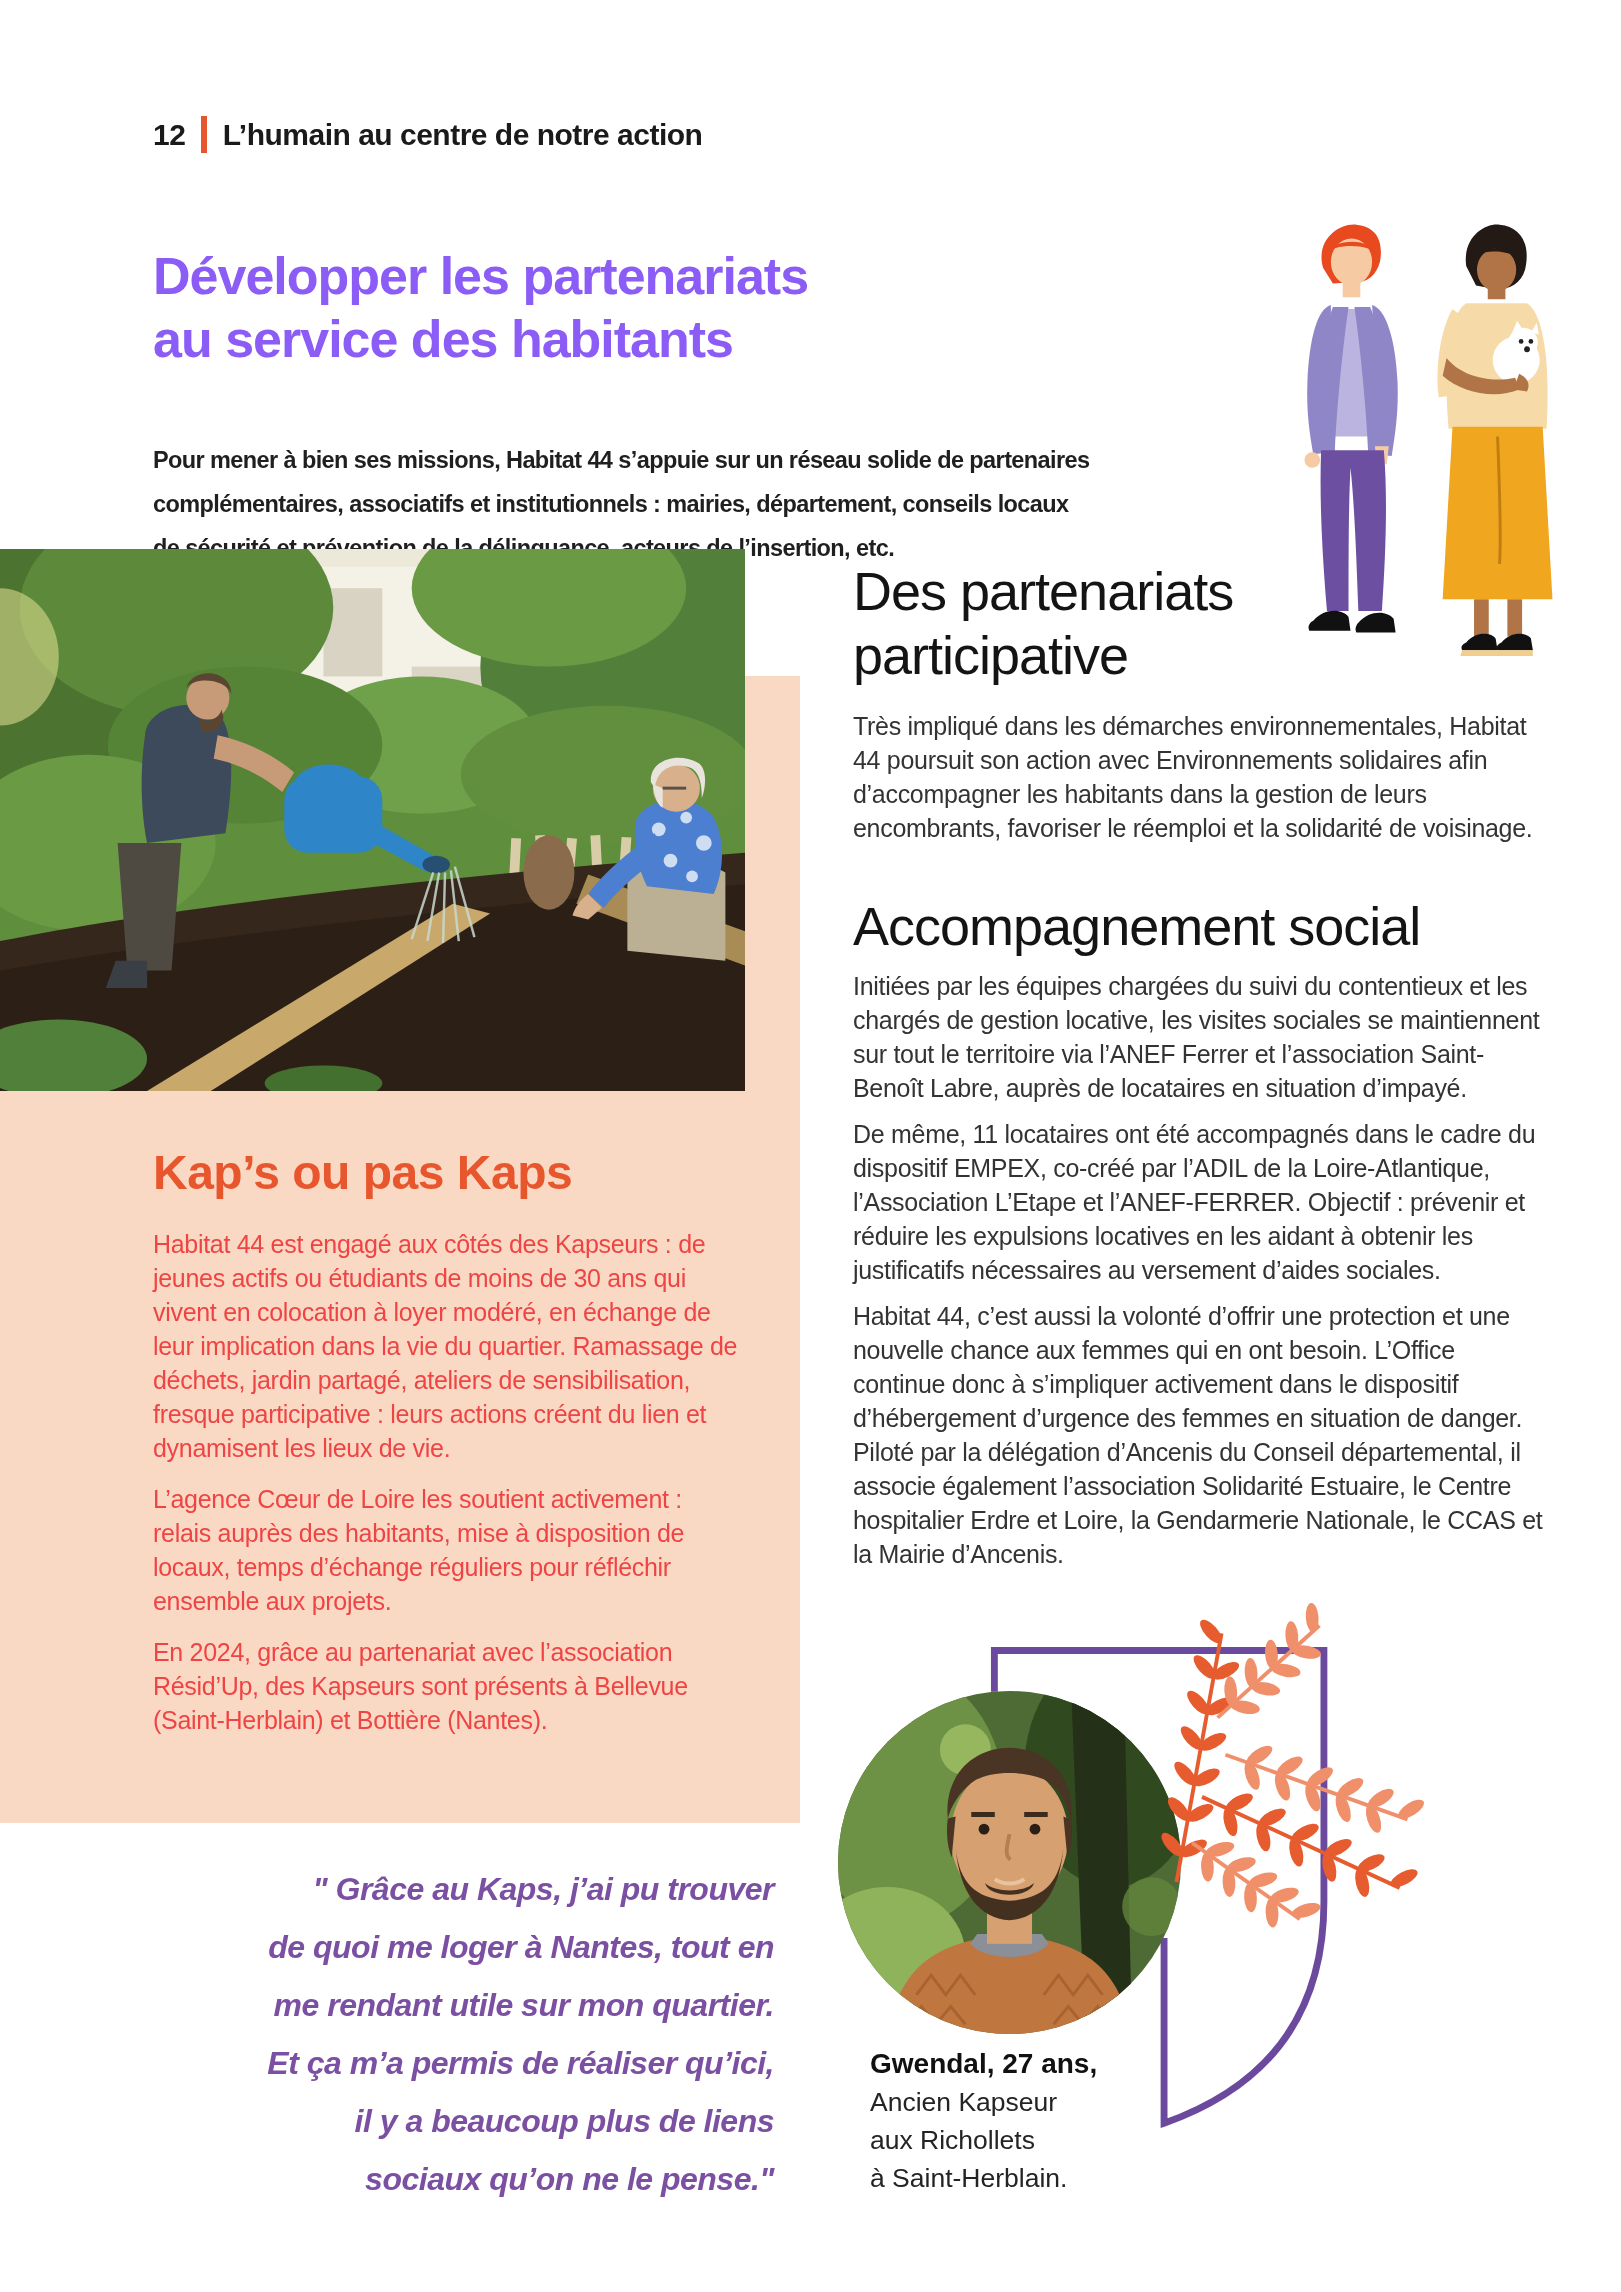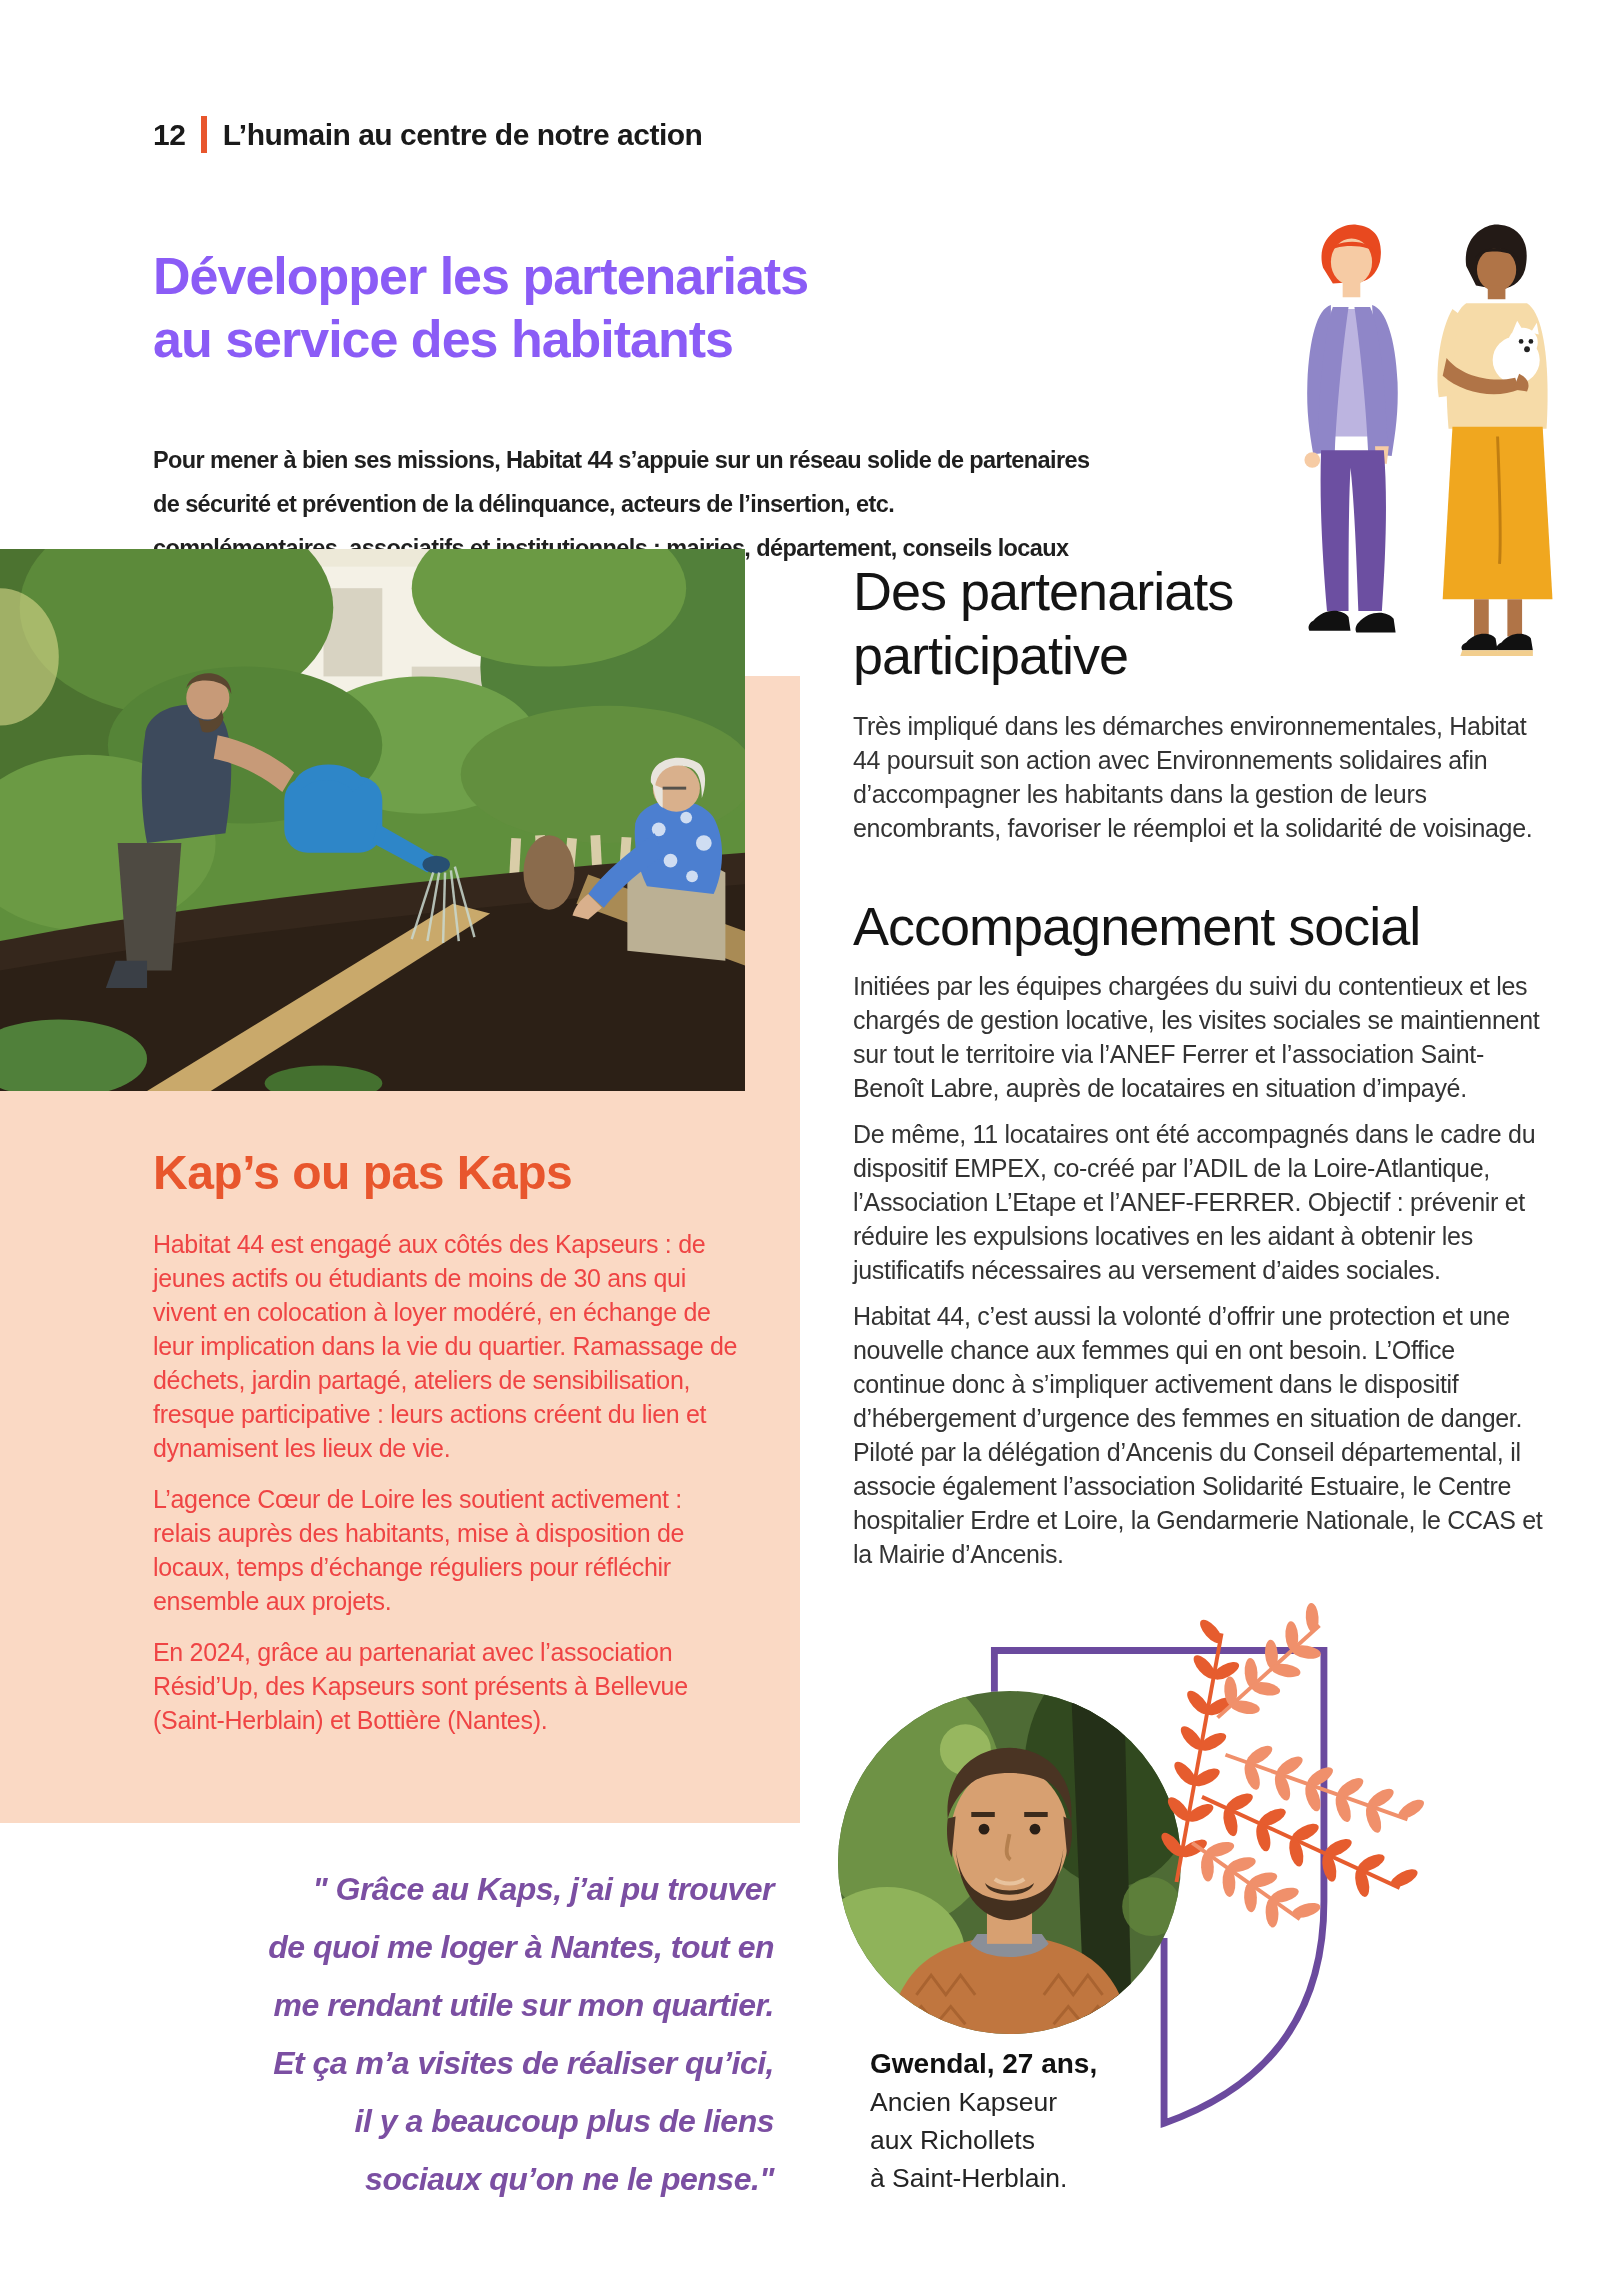--- a/index.html
+++ b/index.html
@@ -61,22 +61,22 @@
   <span>L’humain au centre de notre action</span>
 </div>
 
 <div class="abs h1">
   <div class="line">Développer les partenariats</div>
   <div class="line">au service des habitants</div>
 </div>
 
 <div class="abs intro">
   <div class="line">Pour mener à bien ses missions, Habitat 44 s’appuie sur un réseau solide de partenaires</div>
+  <div class="line">complémentaires, associatifs et institutionnels : mairies, département, conseils locaux</div>
   <div class="line">de sécurité et prévention de la délinquance, acteurs de l’insertion, etc.</div>
-  <div class="line">complémentaires, associatifs et institutionnels : mairies, département, conseils locaux</div>
 </div>
 
 <div class="abs residents">
 <svg width="304" height="451" viewBox="0 0 310 460">
 
   <g>
     <path d="M50,58 C42,30 66,12 84,14 C104,16 112,30 108,52 C104,66 96,70 90,72 L60,74 Z" fill="#E8491F"></path>
     <ellipse cx="79" cy="52" rx="21" ry="24" fill="#F6CBA4"></ellipse>
     <path d="M52,44 C60,28 98,26 104,44 C100,34 62,32 52,44 Z" fill="#E8491F"></path>
     <rect x="70" y="70" width="18" height="18" fill="#F6CBA4"></rect>
@@ -327,21 +327,21 @@
       <ellipse rx="15" ry="6.5" transform="translate(180.4,305.4) rotate(-16.7)" fill="#F0906B"></ellipse>
       <ellipse rx="15" ry="6.5" transform="translate(167.6,323.4) rotate(87.3)" fill="#F0906B"></ellipse>
       <ellipse rx="15" ry="6.5" transform="translate(202.4,321.0) rotate(-16.7)" fill="#F0906B"></ellipse>
     </svg>
 </div>
 
 <div class="abs quote">
   <div class="line">" Grâce au Kaps, j’ai pu trouver</div>
   <div class="line">de quoi me loger à Nantes, tout en</div>
   <div class="line">me rendant utile sur mon quartier.</div>
-  <div class="line">Et ça m’a visites de réaliser qu’ici,</div>
+  <div class="line">Et ça m’a permis de réaliser qu’ici,</div>
   <div class="line">il y a beaucoup plus de liens</div>
   <div class="line">sociaux qu’on ne le pense."</div>
 </div>
 
 <div class="abs caption">
   <div class="bold">Gwendal, 27 ans,</div>
   <div>Ancien Kapseur</div>
   <div>aux Richollets</div>
   <div>à Saint-Herblain.</div>
 </div>

